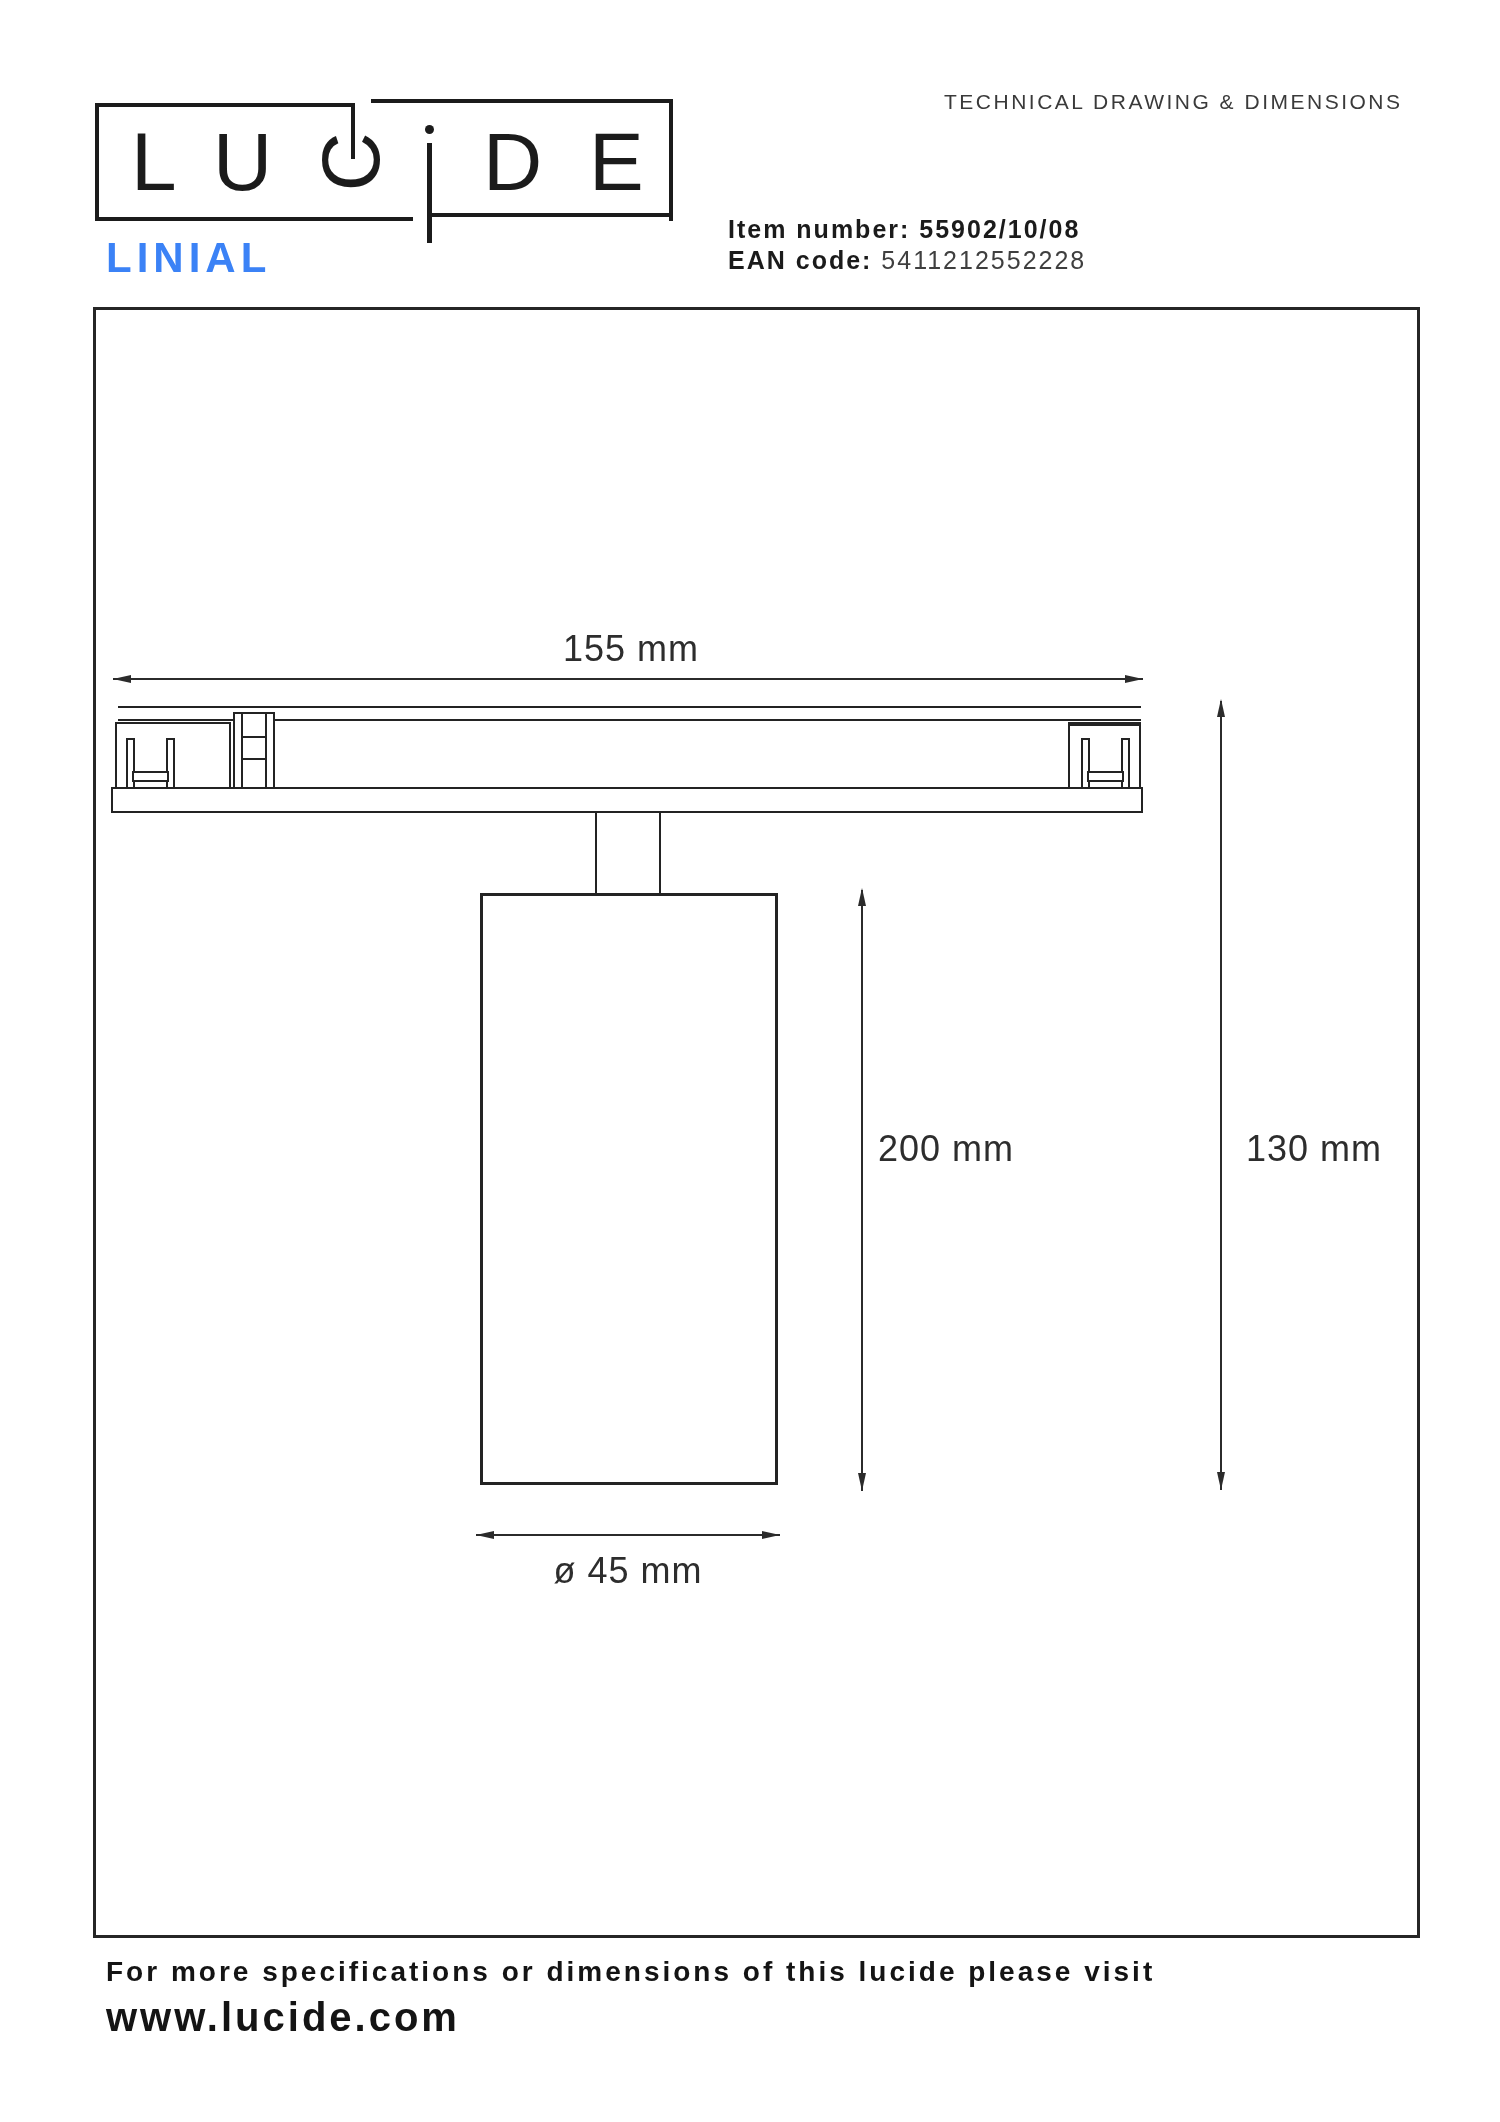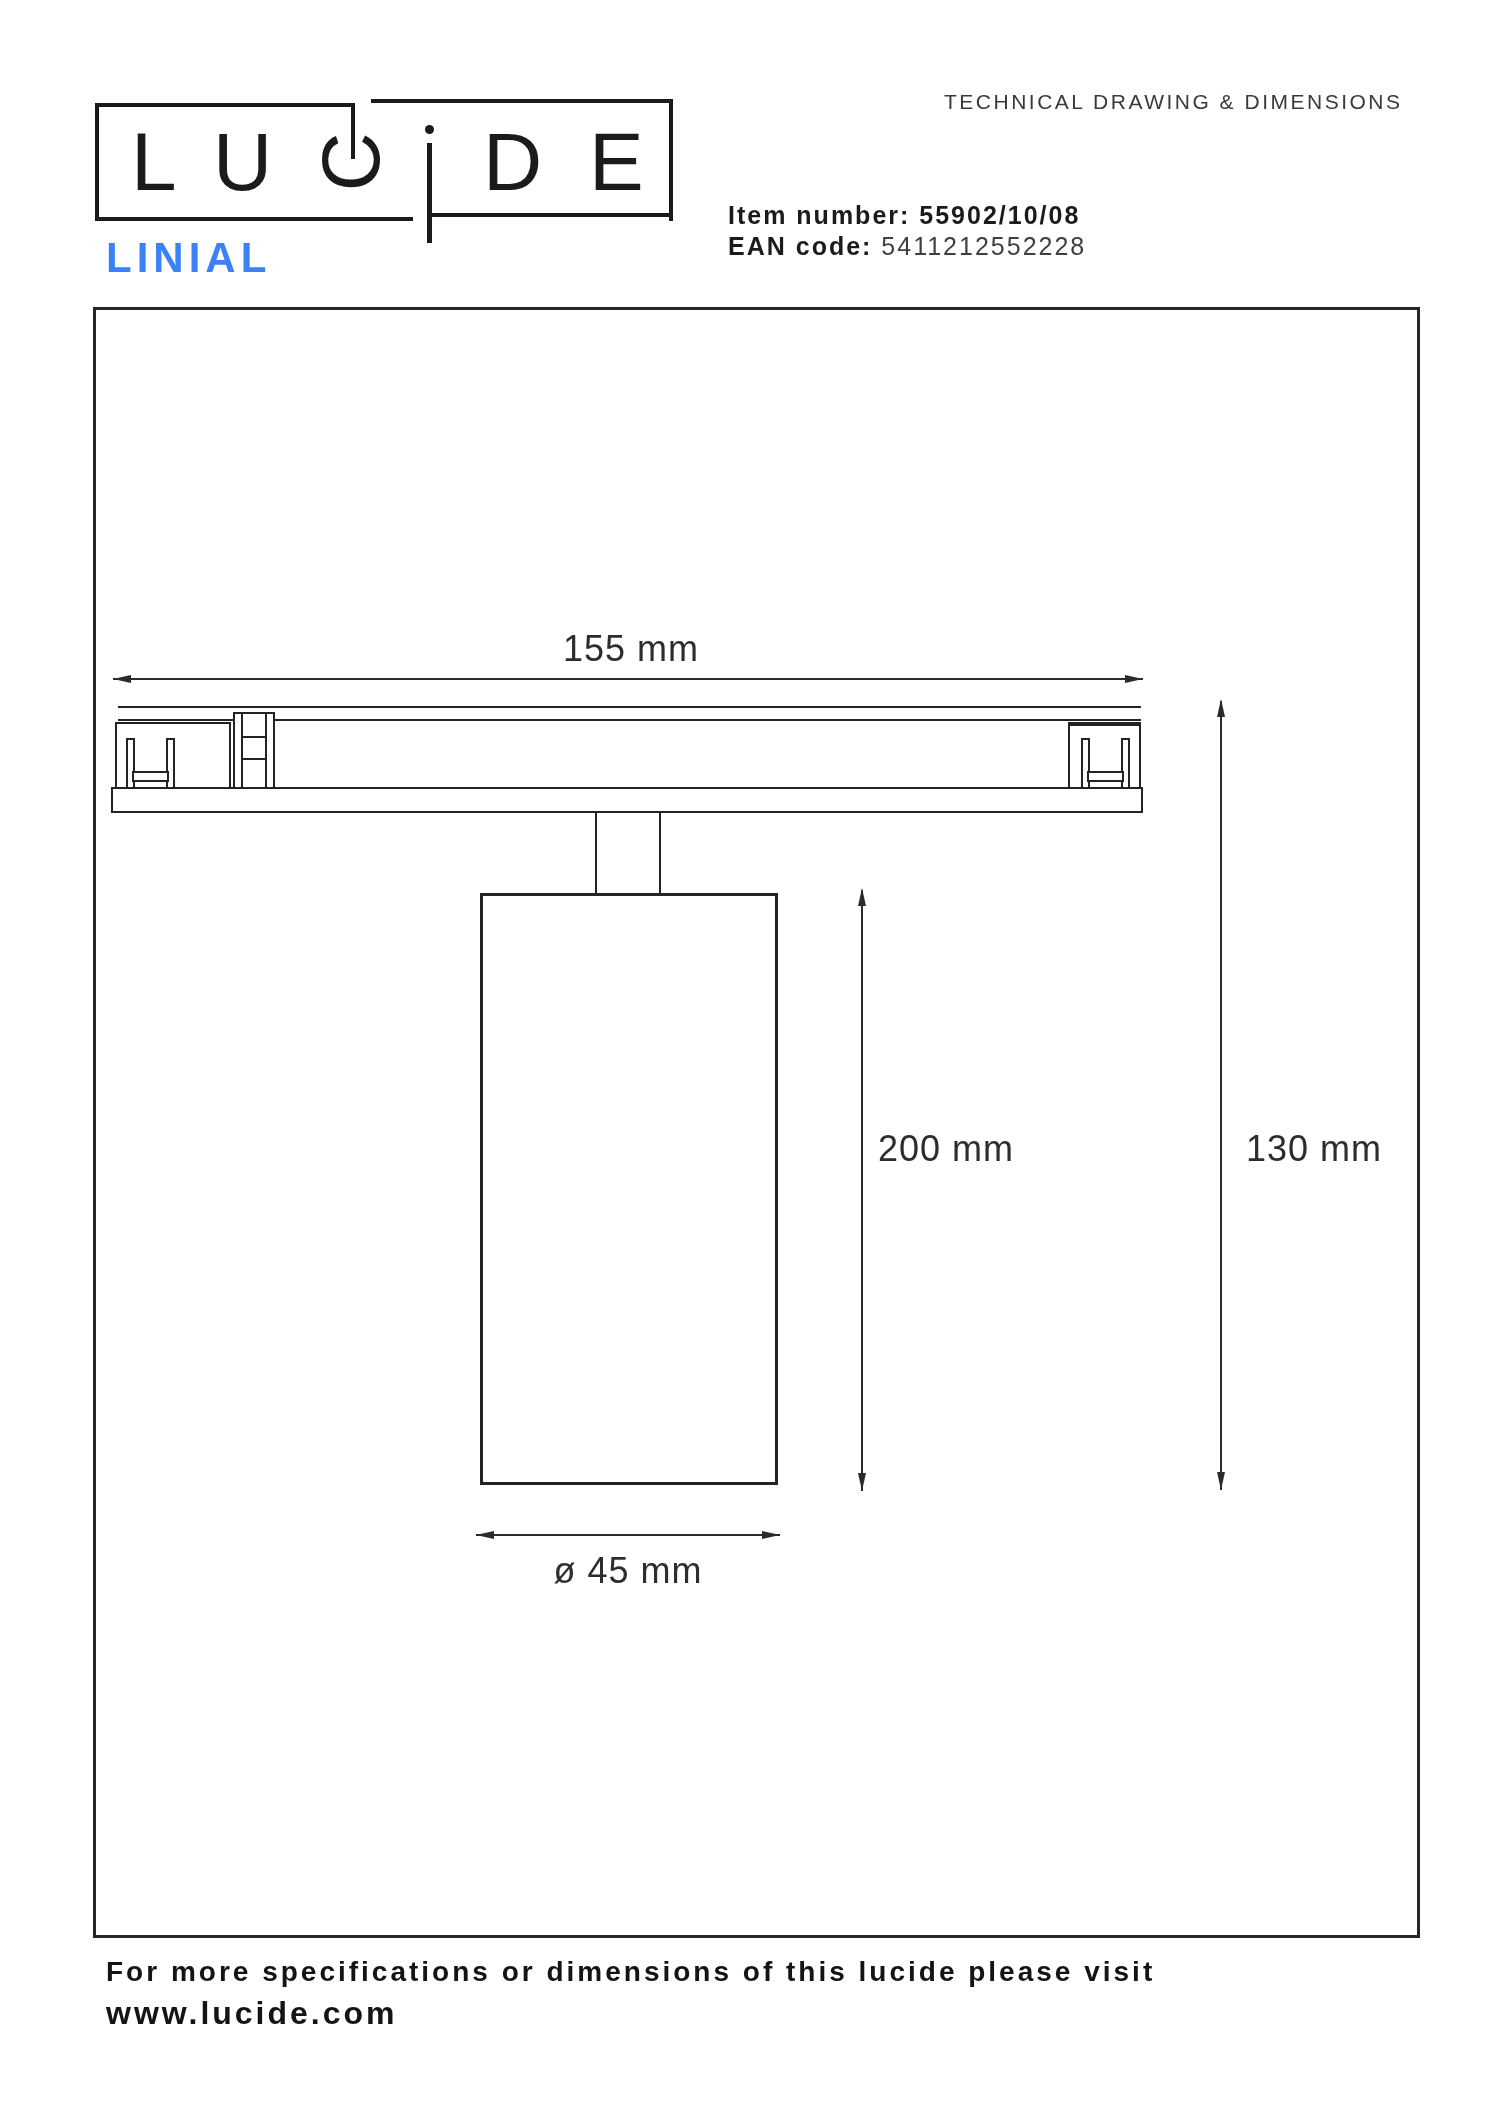--- a/index.html
+++ b/index.html
@@ -23,21 +23,21 @@
   .lg{position:absolute;top:6px;height:106px;display:flex;align-items:center;
       font-size:82px;font-weight:400;color:#1b1b1b;letter-spacing:0;}
   .lg-l{left:36px;} .lg-u{left:118px;} .lg-c{left:226px;transform:rotate(-90deg);}
   .lg-d{left:388px;} .lg-e{left:494px;}
 
   
   .doc-title{position:absolute;left:944px;top:90px;font-size:21px;letter-spacing:2.5px;
              color:#3a3a3a;font-weight:400;white-space:nowrap;}
   .product-name{position:absolute;left:106px;top:234px;font-size:42px;font-weight:700;
                 letter-spacing:5px;color:#3b82f6;}
-  .item-block{position:absolute;left:728px;top:200px;font-size:25px;letter-spacing:2px;
+  .item-block{position:absolute;left:728px;top:214px;font-size:25px;letter-spacing:2px;
               line-height:31px;white-space:nowrap;}
   .item-line b{font-weight:700;color:#1b1b1b;}
   .ean-value{font-weight:400;color:#3f3f3f;}
 
   
   .frame{position:absolute;left:93px;top:307px;width:1327px;height:1631px;
          border:3px solid #262626;box-sizing:border-box;}
 
   .outl{position:absolute;background:#fff;border:2px solid #232323;box-sizing:border-box;}
 
@@ -72,21 +72,21 @@
   .ah{position:absolute;width:0;height:0;}
   .ah.left {border-top:4px solid transparent;border-bottom:4px solid transparent;border-right:18px solid #2b2b2b;}
   .ah.right{border-top:4px solid transparent;border-bottom:4px solid transparent;border-left:18px solid #2b2b2b;}
   .ah.up   {border-left:4px solid transparent;border-right:4px solid transparent;border-bottom:18px solid #2b2b2b;}
   .ah.down {border-left:4px solid transparent;border-right:4px solid transparent;border-top:18px solid #2b2b2b;}
   .dim-label{position:absolute;font-size:36px;color:#2d2d2d;letter-spacing:1px;white-space:nowrap;}
 
   
   .footer-line1{position:absolute;left:106px;top:1956px;font-size:28px;font-weight:700;
                 letter-spacing:3px;color:#141414;white-space:nowrap;}
-  .footer-line2{position:absolute;left:106px;top:1995px;font-size:32px;font-weight:700;
+  .footer-line2{position:absolute;left:106px;top:1995px;font-size:40px;font-weight:700;
                 letter-spacing:3px;color:#141414;}
 </style>
 </head>
 <body>
 
 <div class="page">
 
   <div class="logo">
     <div class="seg seg-left"></div>
     <div class="seg seg-top-l"></div>

